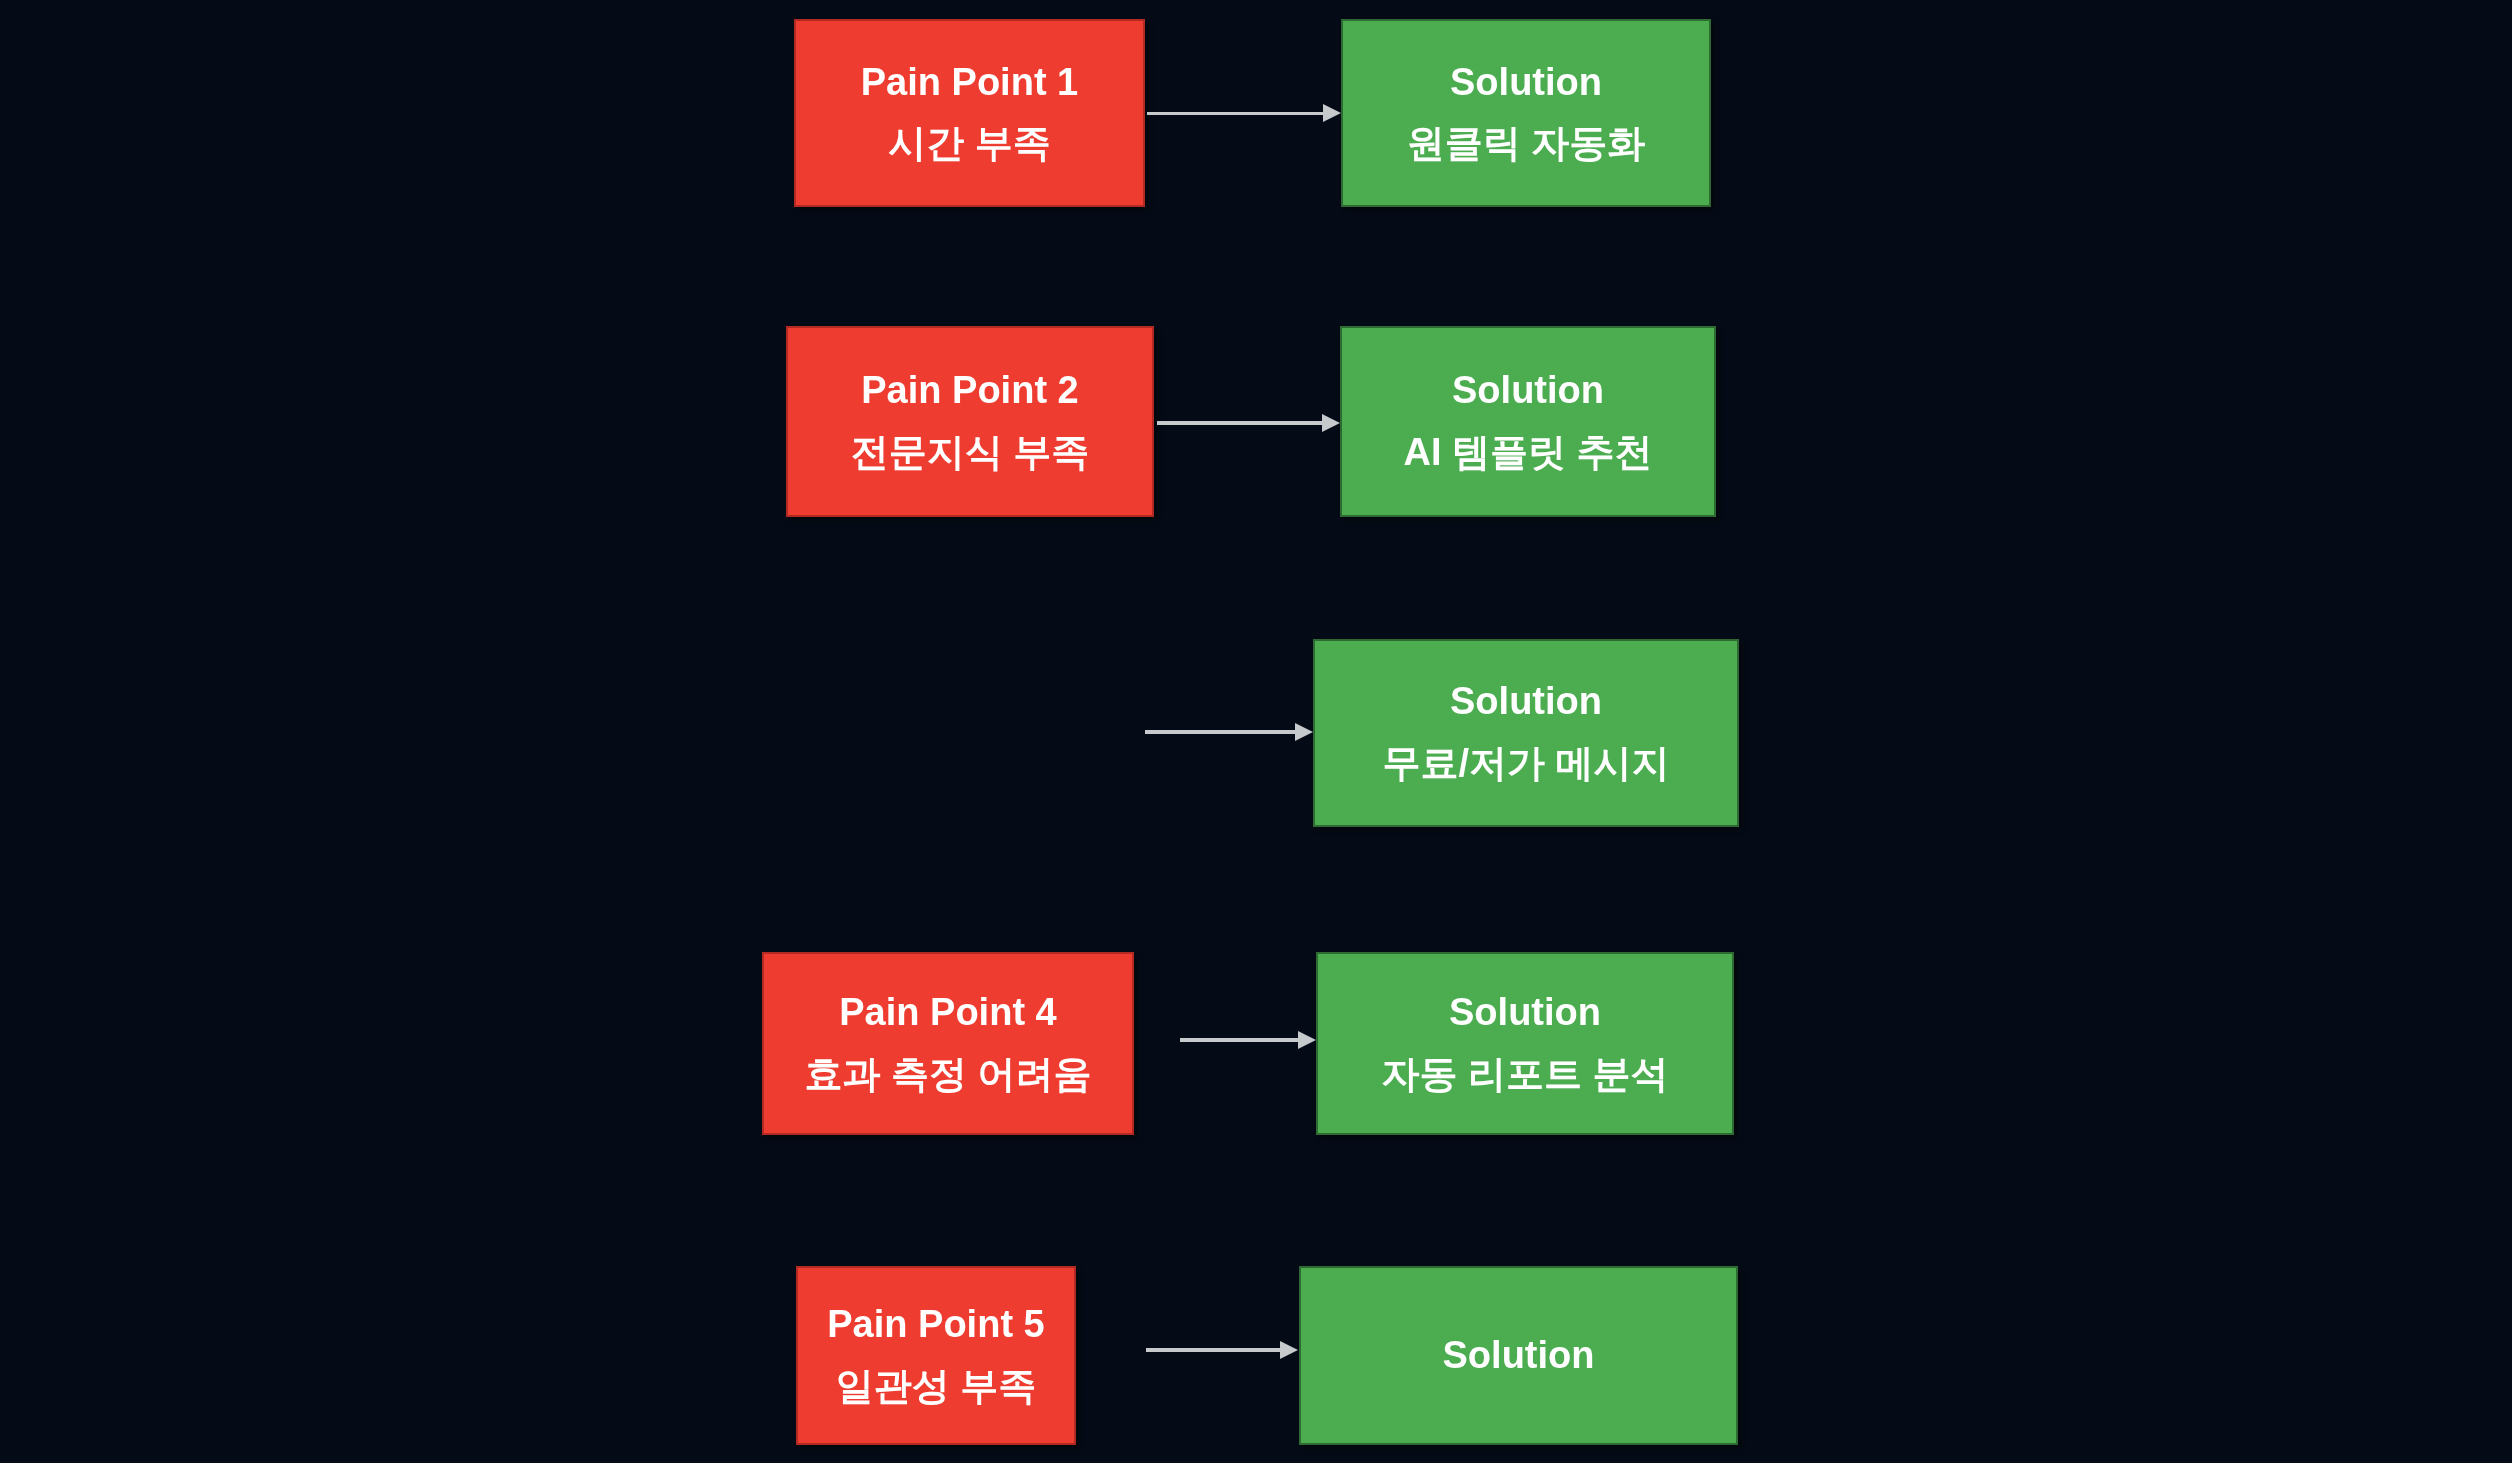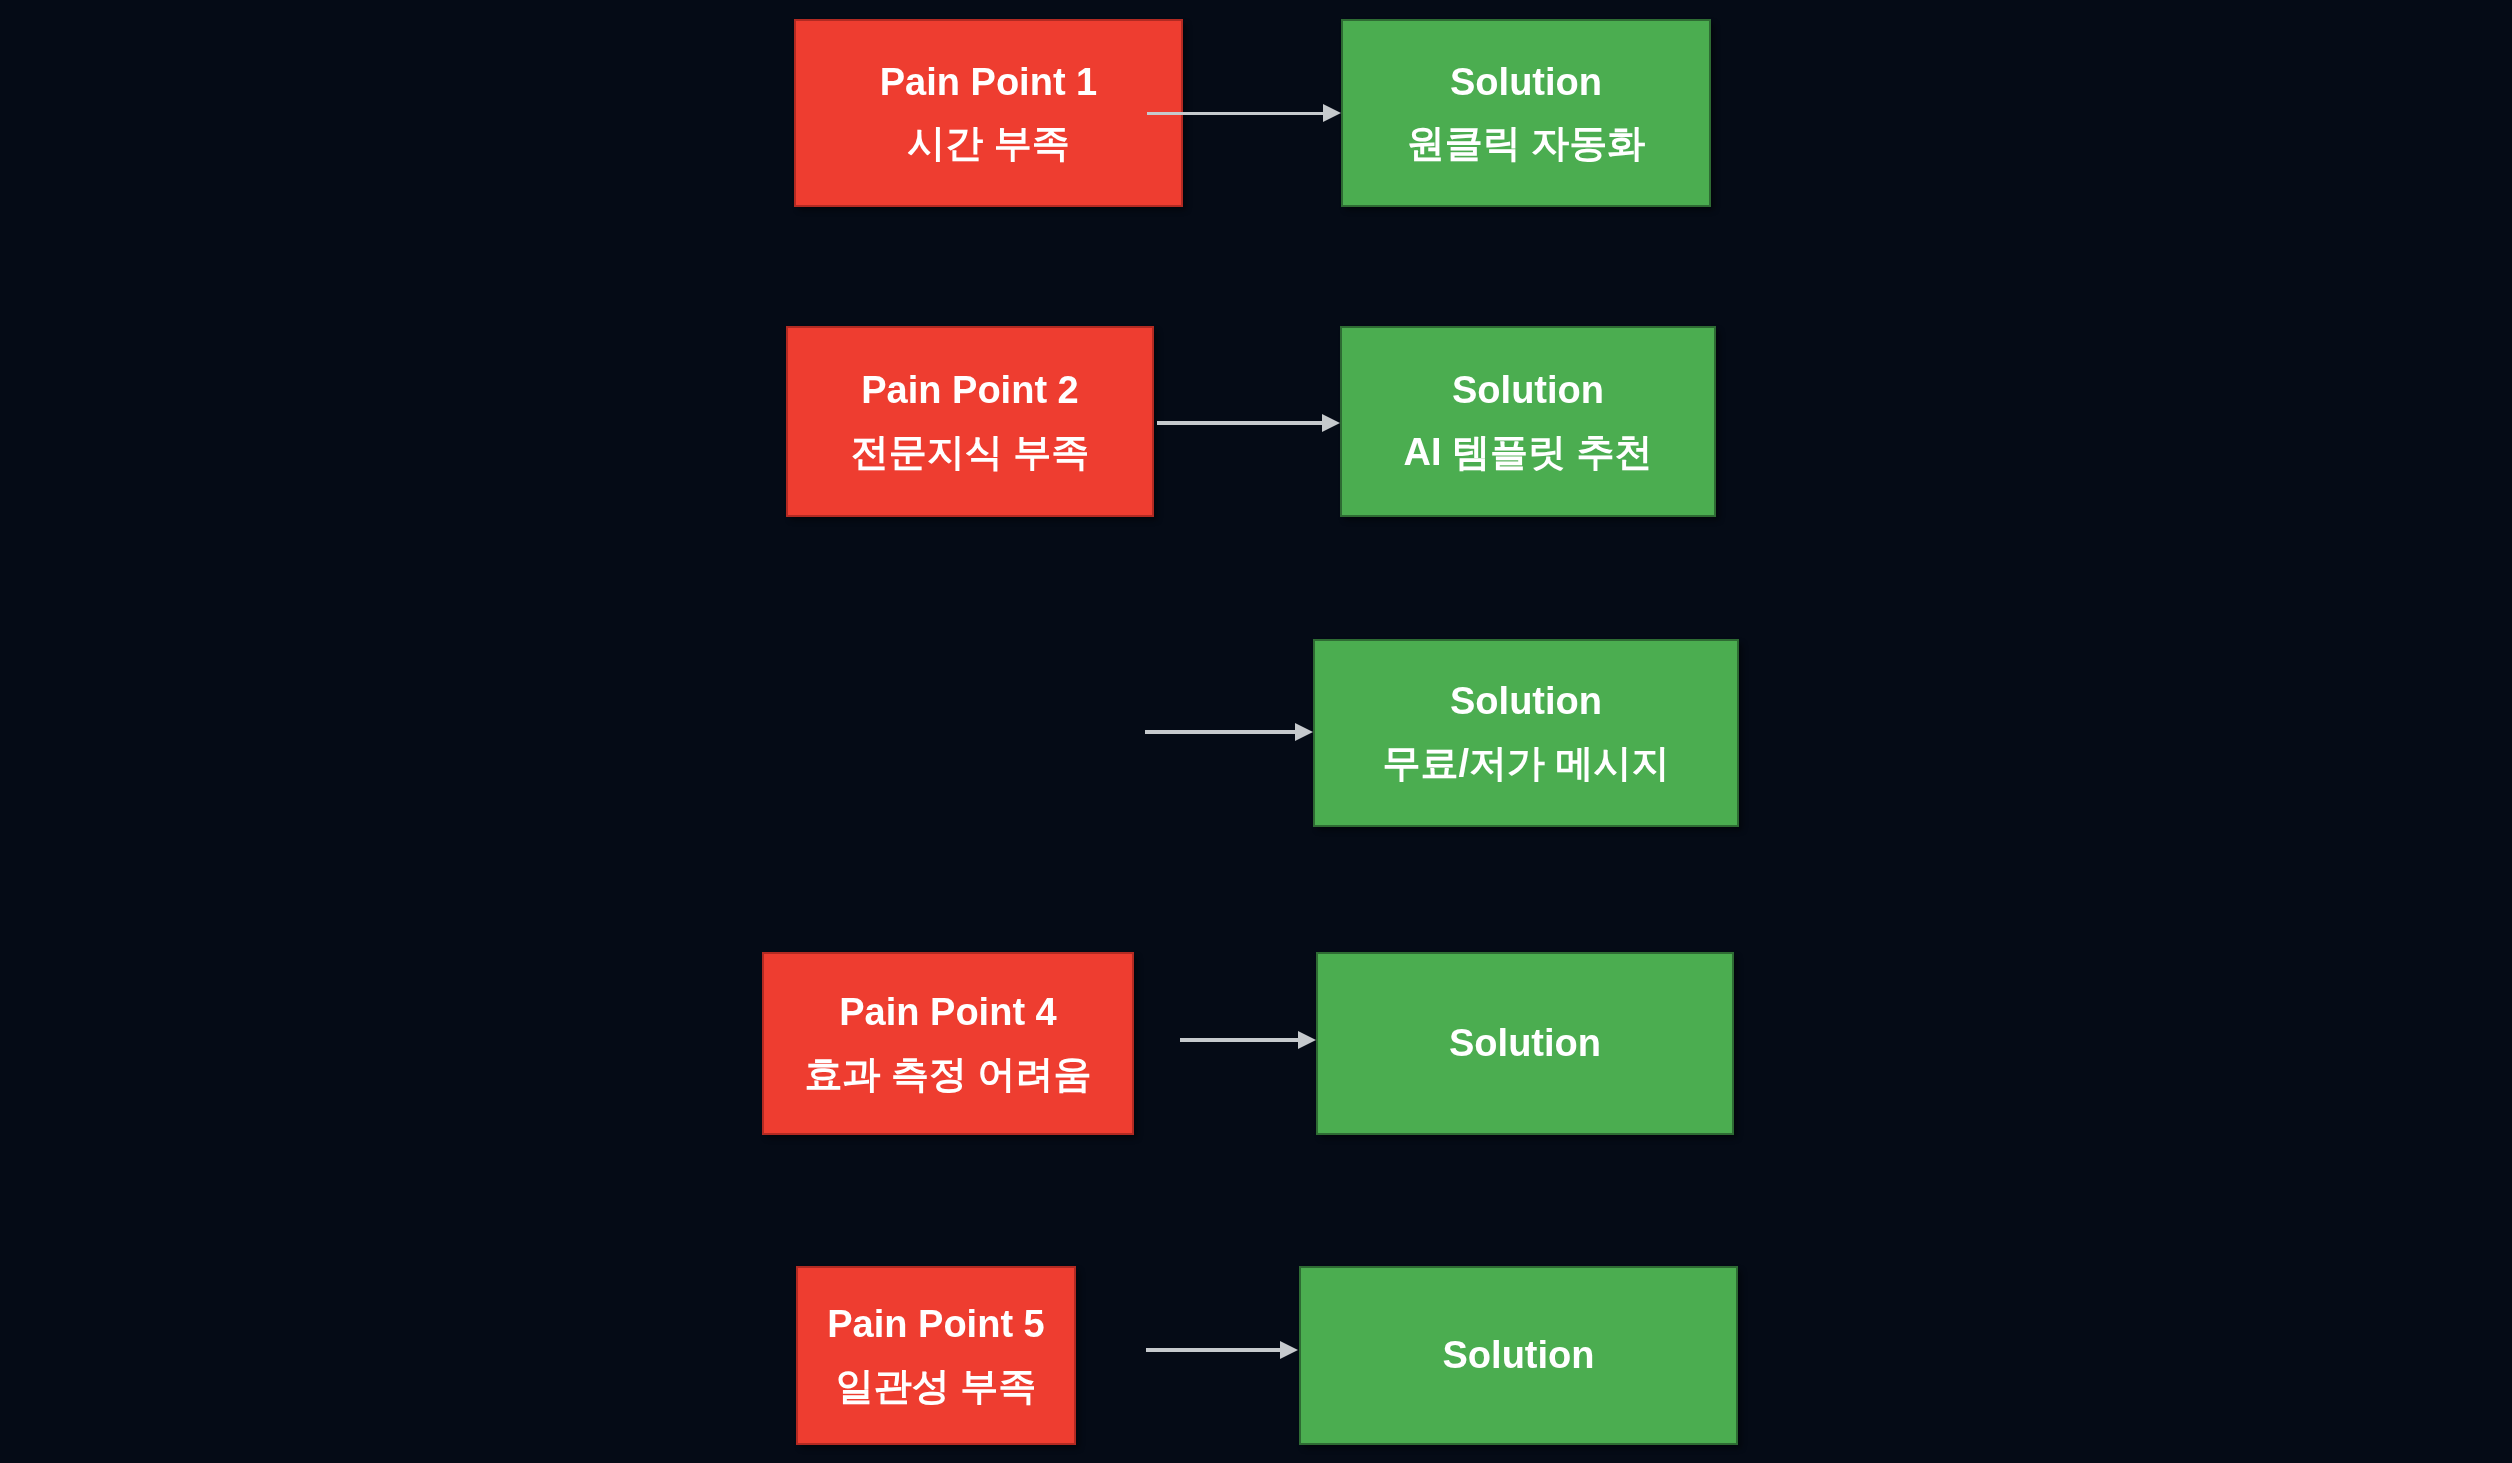--- a/index.html
+++ b/index.html
@@ -72,21 +72,21 @@
     border-bottom: 9.2px solid transparent;
     border-left: 18.5px solid var(--arrow, #c6cacd);
   }
 </style>
 </head>
 <body style="--bg: #050b16; --pain-fill: #ee3d30; --pain-border: #b22a22; --solution-fill: #4bad50; --solution-border: #2e6b33; --arrow: #c6cacd; --text: #ffffff;">
 
 <div class="canvas">
 
   <div class="row" style="top:19.4px;height:188px">
-    <div class="box pain" style="left:794px;width:389px">
+    <div class="box pain" style="left:794px;width:351px">
       <div class="line1">Pain Point 1</div>
       <div class="line2">시간 부족</div>
     </div>
     <div class="arrow" style="left:1147px;width:194px;top:85px">
       <div class="shaft"></div>
       <div class="head"></div>
     </div>
     <div class="box solution" style="left:1341px;width:370px">
       <div class="line1">Solution</div>
       <div class="line2">원클릭 자동화</div>
@@ -123,20 +123,21 @@
     <div class="box pain" style="left:762px;width:372px">
       <div class="line1">Pain Point 4</div>
       <div class="line2">효과 측정 어려움</div>
     </div>
     <div class="arrow" style="left:1180px;width:136px;top:79px">
       <div class="shaft"></div>
       <div class="head"></div>
     </div>
     <div class="box solution" style="left:1316px;width:418px">
       <div class="line1">Solution</div>
+      <div class="line2">자동 리포트 분석</div>
     </div>
   </div>
 
   <div class="row" style="top:1266px;height:179px">
     <div class="box pain" style="left:796px;width:280px">
       <div class="line1">Pain Point 5</div>
       <div class="line2">일관성 부족</div>
     </div>
     <div class="arrow" style="left:1146px;width:152px;top:75px">
       <div class="shaft"></div>

